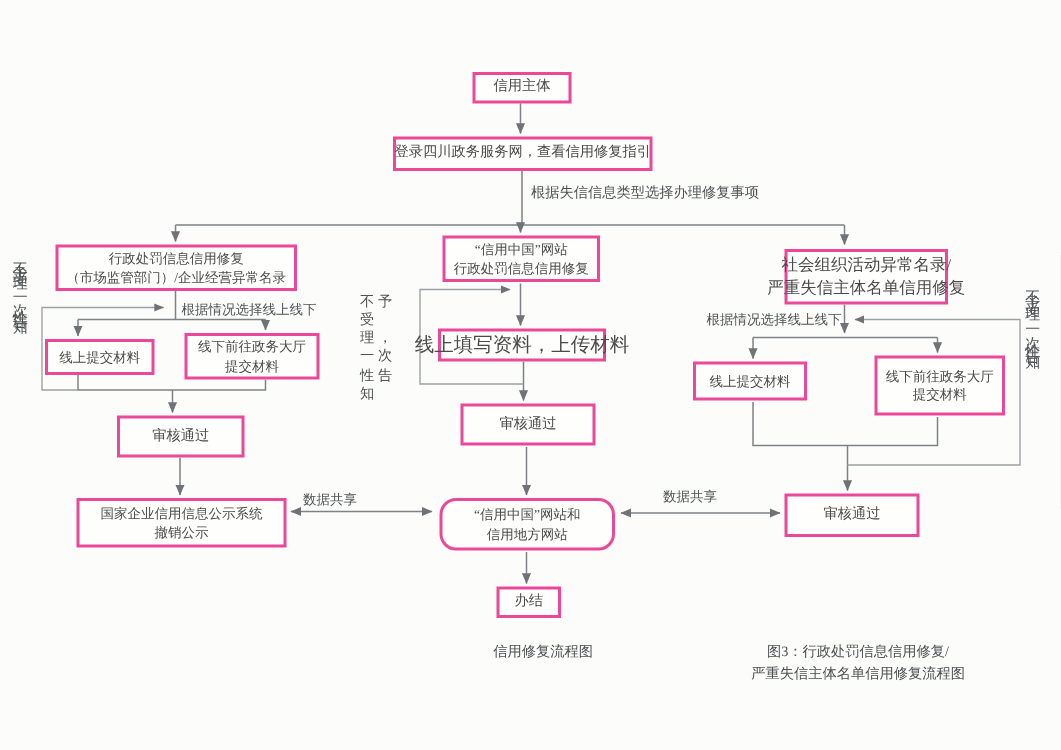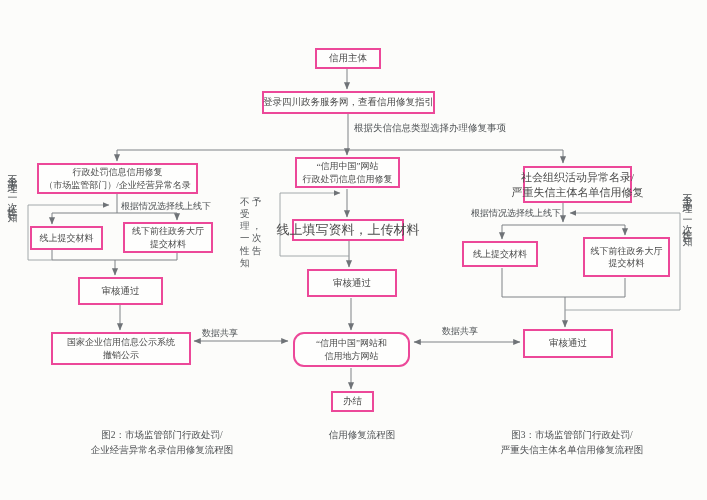--- a/index.html
+++ b/index.html
@@ -142,25 +142,21 @@
   </div>
   <div class="box" style="left:583px;top:237px;width:87px;height:40px;font-size:9px;">
     <span>线下前往政务大厅</span>
     <span>提交材料</span>
   </div>
   <div class="box" style="left:523px;top:329px;width:90px;height:29px;">
     <span>审核通过</span>
   </div>
   <div class="vtext" style="left:682px;top:186px;letter-spacing:3.5px;">不予受理，一次性告知</div>
 
-  <div class="cap" style="left:52px;top:428px;">
-    <span>图2：市场监管部门行政处罚/</span>
-    <span>企业经营异常名录信用修复流程图</span>
-  </div>
   <div class="cap" style="left:252px;top:428px;">
     <span>信用修复流程图</span>
   </div>
   <div class="cap" style="left:462px;top:428px;">
-    <span>图3：市场监管部门行政处罚/</span>
+    <span>图3：行政处罚信息信用修复/</span>
     <span>严重失信主体名单信用修复流程图</span>
   </div>
 
 </div>
 
 </body></html>

